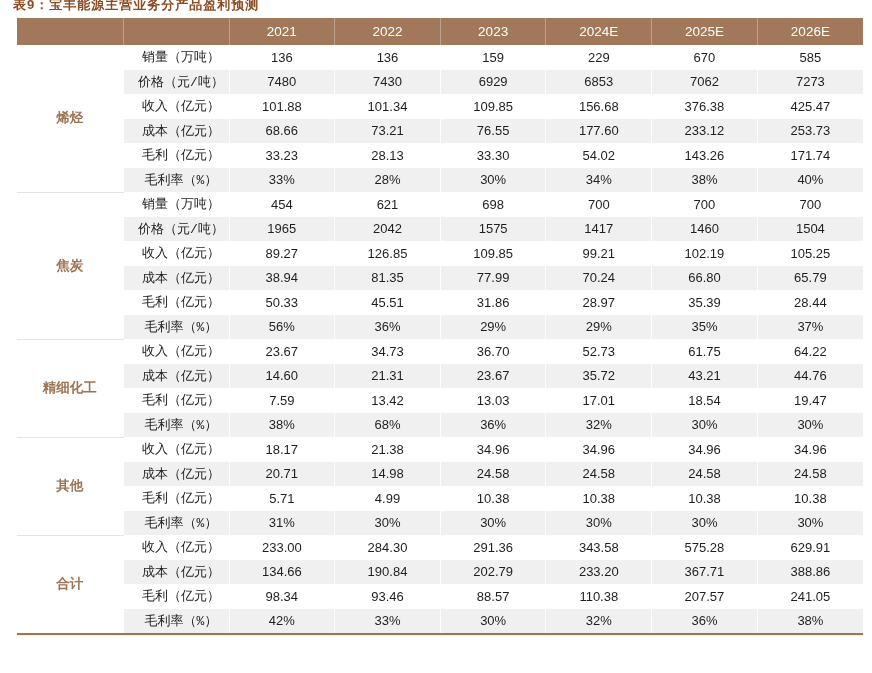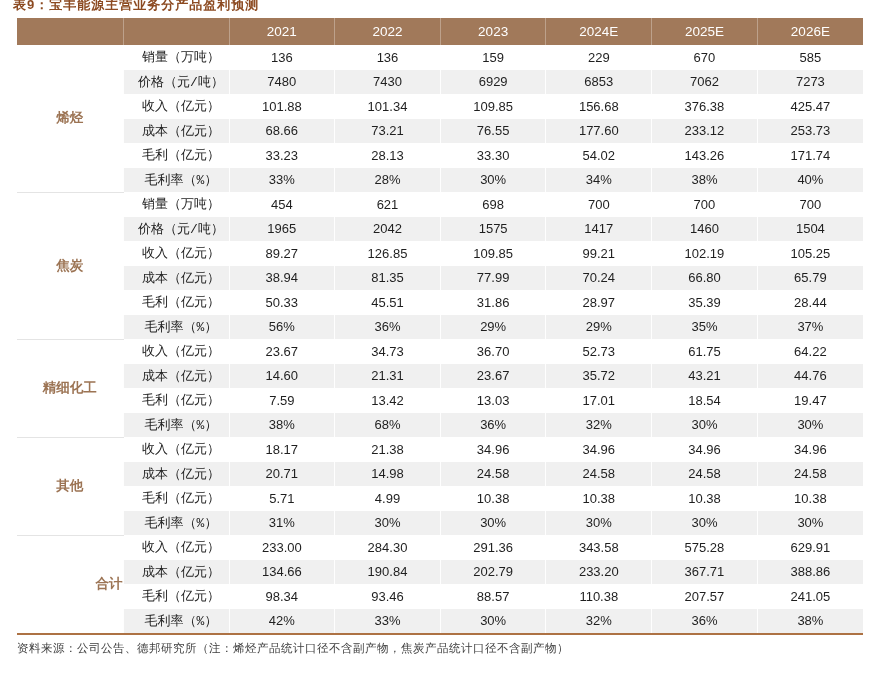--- a/index.html
+++ b/index.html
@@ -40,21 +40,21 @@
   td.label {
     text-align:center; padding-left:10px;
     font-family:Liberation Mono, monospace; font-size:13px; color:#222;
   }
   td.group {
     background:#ffffff !important;
     font-family:"DejaVu Serif", serif; font-weight:bold;
     font-size:13.5px; color:#9c7454; text-align:center;
     border-left:none; border-bottom:1px solid #e4e4e4;margin-top:16px;
   }
-  tr.last-group td.group { border-bottom:none;text-align:right; }
+  tr.last-group td.group { border-bottom:none; }
 
   .footer {
     position:absolute; left:17px; top:641px;
     font-family:"DejaVu Serif", serif; font-size:11.5px; color:#404040;
     letter-spacing:0.5px; white-space:nowrap;
   }
 </style>
 </head>
 <body>
 
@@ -303,15 +303,14 @@
           <td class="value">42%</td>
           <td class="value">33%</td>
           <td class="value">30%</td>
           <td class="value">32%</td>
           <td class="value">36%</td>
           <td class="value">38%</td>
         </tr>
       </tbody>
   </table>
 
-  <div class="footer">资料来源：公司公告、德邦研究所（注：烯烃产品统计口径不含副产物，焦炭产品统计口径不含副产物）</div>
 
 </div>
 
 </body></html>

